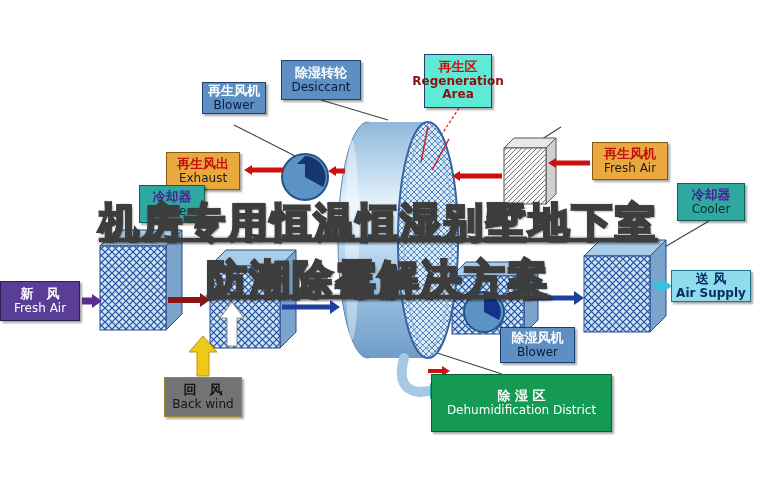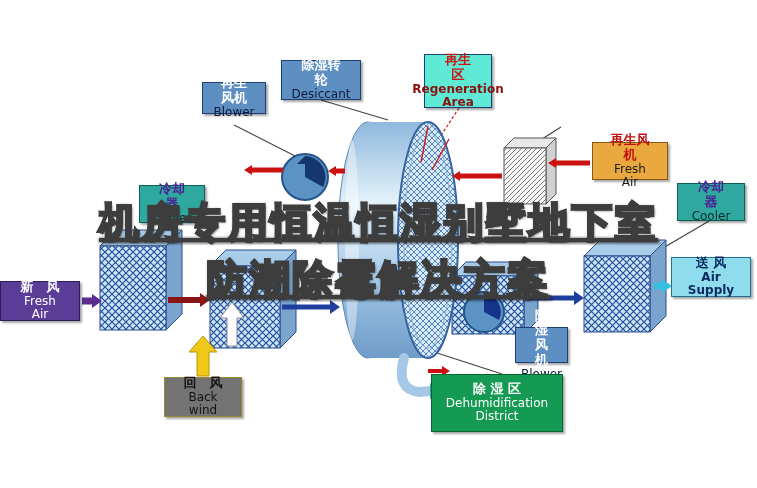--- a/index.html
+++ b/index.html
@@ -4,21 +4,21 @@
 <style>
   html,body{margin:0;padding:0;background:#ffffff;}
   .stage{
     position:relative;width:757px;height:488px;overflow:hidden;
     background:#ffffff;font-family:"DejaVu Sans","Liberation Sans",sans-serif;
   }
   .stage svg.diagram{position:absolute;left:0;top:0;z-index:1;}
   .label{
     position:absolute;z-index:5;display:flex;flex-direction:column;
     align-items:center;justify-content:center;text-align:center;
-    border:1px solid #1d3f73;box-sizing:border-box;padding:2px 16px;
+    border:1px solid #1d3f73;box-sizing:border-box;padding:2px 3px;
     box-shadow:1.5px 1.5px 2px rgba(0,0,0,.35);
   }
   .label .zh{font-weight:bold;font-size:13px;line-height:1.15;}
   .label .en{font-size:12px;line-height:1.1;}
   .c-blue{background:#5e8fc2;border-color:#1d3f73;}
   .c-blue .zh{color:#ffffff;} .c-blue .en{color:#0d1a38;}
   .c-blue2{background:#5eead4;border-color:#1d3f73;}
   .c-blue2 .zh{color:#cf1010;} .c-blue2 .en{color:#8b1010;font-weight:bold;}
   .c-orange{background:#e9a93e;border-color:#8a5a12;}
   .c-orange .zh{color:#c01010;} .c-orange .en{color:#1c1c1c;}
@@ -178,20 +178,24 @@
     <span class="zh">再生区</span>
     <span class="en">Regeneration Area</span>
   </div>
 
   <div class="label c-blue" style="left:202px;top:82px;width:64px;height:32px">
     <span class="zh">再生风机</span>
     <span class="en">Blower</span>
   </div>
 
 
+  <div class="label c-orange" style="left:166px;top:152px;width:74px;height:38px">
+    <span class="zh">再生风出</span>
+    <span class="en">Exhaust</span>
+  </div>
 
   <div class="label c-orange" style="left:592px;top:142px;width:76px;height:38px">
     <span class="zh">再生风机</span>
     <span class="en">Fresh Air</span>
   </div>
 
   <div class="label c-teal" style="left:139px;top:185px;width:66px;height:38px">
     <span class="zh">冷却器</span>
     <span class="en">Cooler</span>
   </div>
@@ -204,31 +208,31 @@
   <div class="label c-purple" style="left:0px;top:281px;width:80px;height:40px">
     <span class="zh">新　风</span>
     <span class="en">Fresh Air</span>
   </div>
 
   <div class="label c-yellow" style="left:164px;top:377px;width:78px;height:40px">
     <span class="zh">回　风</span>
     <span class="en">Back wind</span>
   </div>
 
-  <div class="label c-blue" style="left:515px;top:327px;width:53px;height:36px">
+  <div class="label c-blue" style="left:500px;top:327px;width:75px;height:36px">
     <span class="zh">除湿风机</span>
     <span class="en">Blower</span>
   </div>
 
-  <div class="label c-green" style="left:431px;top:374px;width:132px;height:58px">
+  <div class="label c-green" style="left:431px;top:374px;width:181px;height:58px">
     <span class="zh">除 湿 区</span>
     <span class="en">Dehumidification District</span>
   </div>
 
-  <div class="label c-cyan" style="left:671px;top:257px;width:80px;height:40px">
+  <div class="label c-cyan" style="left:671px;top:270px;width:80px;height:32px">
     <span class="zh">送 风</span>
     <span class="en">Air Supply</span>
   </div>
 
   <div class="watermark">
     <div class="wm-line">机房专用恒温恒湿别墅地下室</div>
     <div class="wm-line">防潮除霉解决方案</div>
   </div>
 
 </div>

